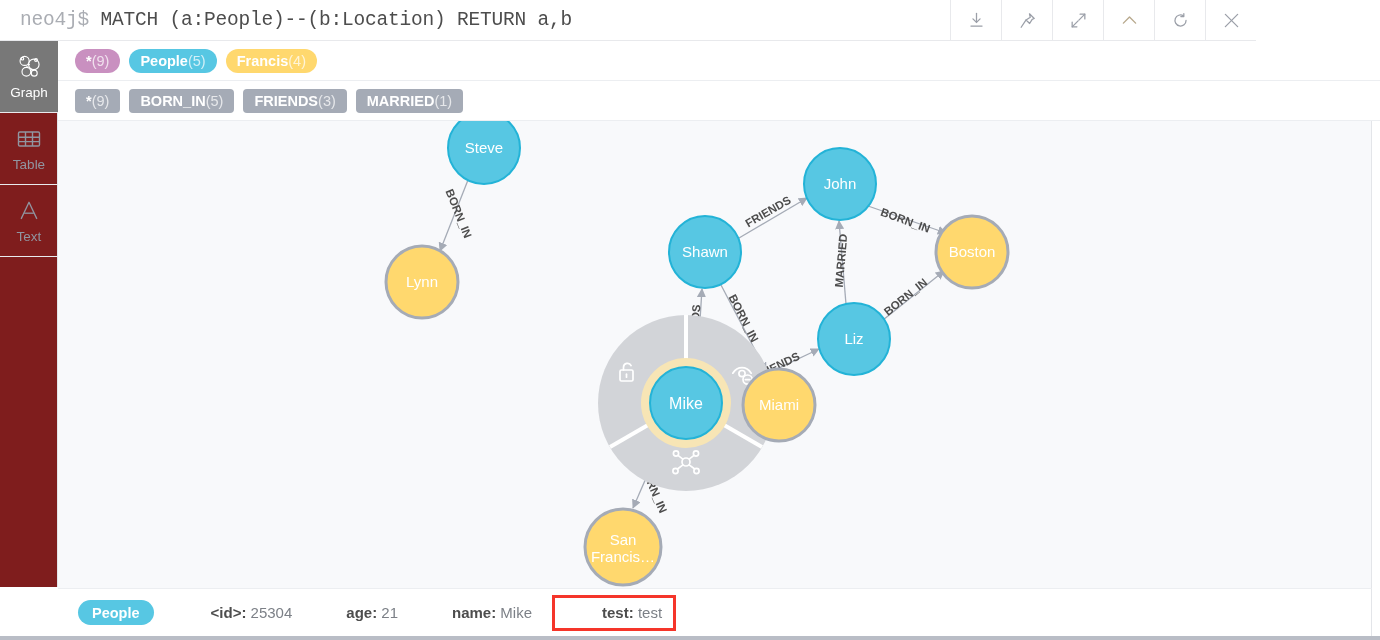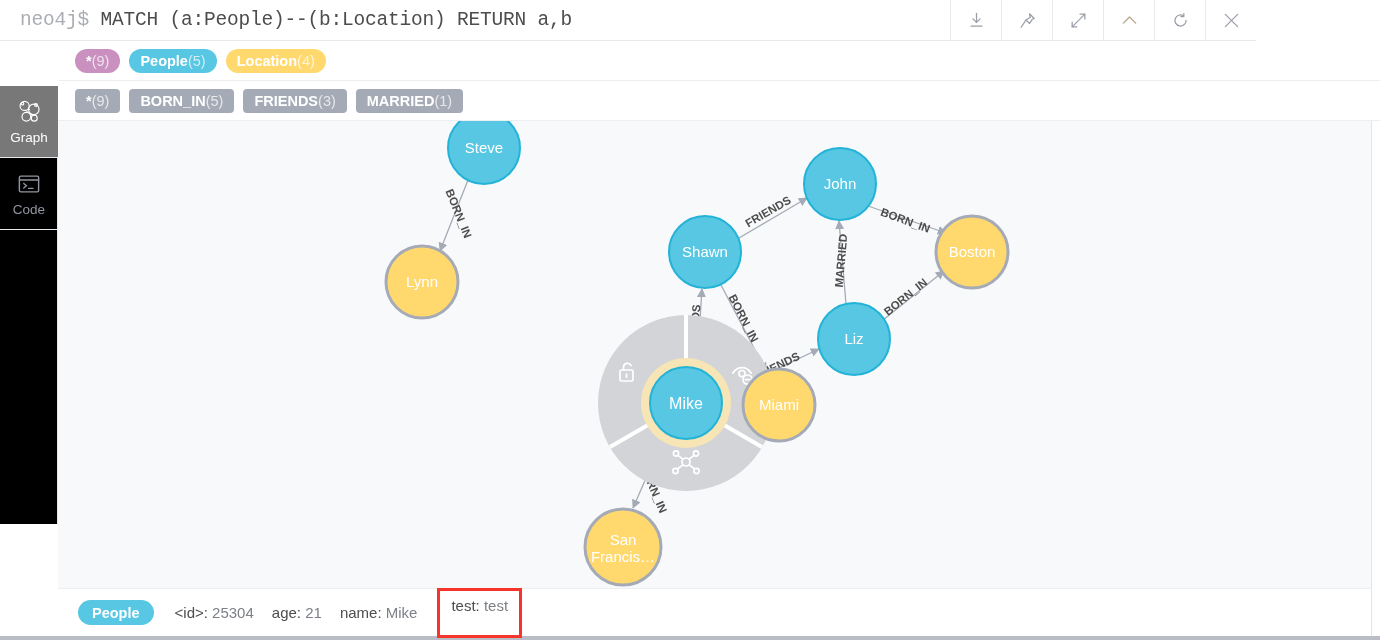--- a/index.html
+++ b/index.html
@@ -40,24 +40,23 @@
     width: 51px; height: 41px;
     display: flex; align-items: center; justify-content: center;
     border-left: 1px solid #e8e9ec;
     cursor: pointer;
   }
   .bar-btn svg { display: block; }
 
   
   .sidebar {
     position: absolute; left: 0; top: 41px;
-    width: 58px; height: 438px;
-    background: #000000;
+    width: 58px; height: 546px;
+    background: #7f1d1d;
     border-right: 1px solid #e3e5e9;
-    margin-top: 45px;
   }
   .side-item {
     width: 58px; height: 72px;
     display: flex; flex-direction: column;
     align-items: center; justify-content: center;
     gap: 5px;
     border-bottom: 1px solid #e9eaee;
     color: #9195a0;
     cursor: pointer;
   }
@@ -132,24 +131,24 @@
     background: #57c7e3;
     color: #ffffff;
     font-size: 14.5px; font-weight: bold;
     margin-right: 21px;
     cursor: pointer;
   }
   .prop-item {
     font-size: 15px; color: #7c8087;
     margin-right: 18px; white-space: nowrap;
   }
-  .prop-item .k { font-weight: normal; color: #4d4d4d; }
+  .prop-item .k { font-weight: bold; color: #4d4d4d; margin-left: 36px; }
   .prop-item.highlighted {
     border: 3px solid #f5352a;
-    padding: 6px 11px 21px 11px;
+    padding: 6px 11px 7px 11px;
     margin-right: 0; margin-left: 2px;
   }
 </style>
 </head>
 <body>
 
 <div id="app">
 
   <div class="query-bar">
     <div class="query-text">
@@ -221,42 +220,49 @@
             <circle cx="22" cy="23" r="3.4"></circle>
           <circle cx="8.5" cy="6.5" r="1.5"></circle>
             <circle cx="24" cy="8" r="1.6"></circle>
           <path d="M14.5 12.5l2.5 1M13.5 14.5l0.6 2M17.5 17.5l2.3 2.5"></path>
         </svg>
       </span>
       <span class="side-label">Graph</span>
     </div>
     <div class="side-item">
       <span class="side-icon">
-        <svg width="28" height="28" viewBox="0 0 32 32" fill="none" stroke="currentColor" stroke-width="1.6" stroke-linecap="round">
-          <rect x="5" y="7" width="22" height="18" rx="1.5"></rect>
-          <path d="M5 11.5h22"></path>
-            <path d="M10 15.5l3 2.5-3 2.5"></path>
-            <path d="M15.5 21h5"></path>
+        <svg width="28" height="28" viewBox="0 0 32 32" fill="none" stroke="currentColor" stroke-width="1.6">
+          <rect x="4" y="8" width="24" height="16" rx="1.5"></rect>
+          <path d="M4 14h24M4 19h24M12 8v16M20 8v16"></path>
         </svg>
       </span>
-      <span class="side-label">Code</span>
+      <span class="side-label">Table</span>
+    </div>
+    <div class="side-item">
+      <span class="side-icon">
+        <svg width="28" height="28" viewBox="0 0 32 32" fill="none" stroke="currentColor" stroke-width="1.5" stroke-linejoin="round">
+          <path d="M7 25L16 6l9 19"></path>
+            <path d="M10.5 18.5h11"></path>
+        </svg>
+      </span>
+      <span class="side-label">Text</span>
     </div>
   </div>
 
   <div class="legend-row legend-nodes">
     <span class="chip" style="background:#c990c0">
       <span>*</span>
         <span class="cnt">(9)</span>
     </span>
     <span class="chip" style="background:#57c7e3">
       <span>People</span>
         <span class="cnt">(5)</span>
     </span>
     <span class="chip" style="background:#ffd86e">
-      <span>Location</span>
+      <span>Francis</span>
         <span class="cnt">(4)</span>
     </span>
   </div>
 
   <div class="legend-row legend-rels">
     <span class="chip rel" style="background:#a5abb6">
       <span>*</span>
         <span class="cnt">(9)</span>
     </span>
     <span class="chip rel" style="background:#a5abb6">

